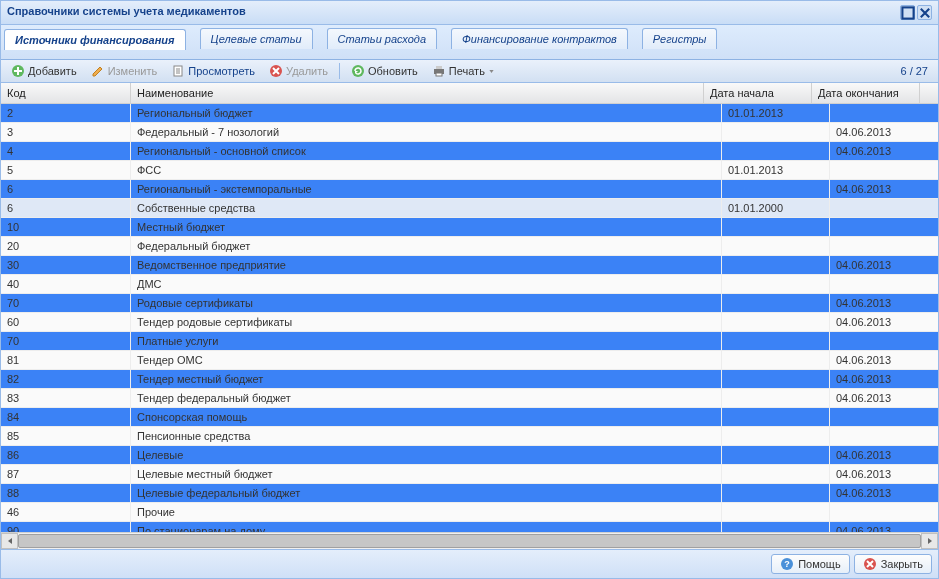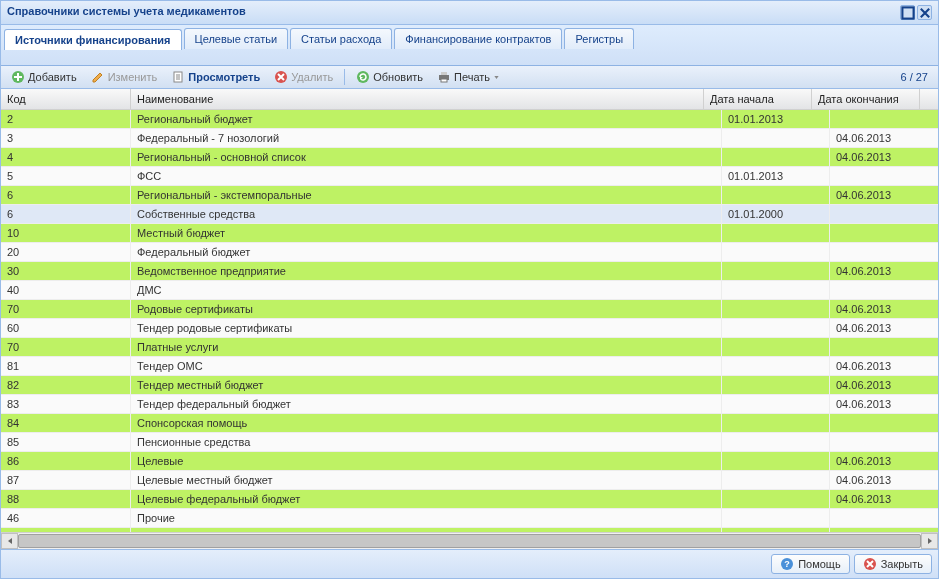--- a/index.html
+++ b/index.html
@@ -36,45 +36,46 @@
   border: 1px solid #8db2e3;
   background: #d0e0f4;
   display: flex; align-items: center; justify-content: center;
   cursor: pointer;
   border-radius: 2px;
 }
 .tb-btn svg { width: 9px; height: 9px; }
 
 .tabs {
   background: linear-gradient(#deecfd, #cfe0f7);
-  padding: 3px 3px 16px 3px;
-  display: flex;
-  gap: 2px;
+  padding: 3px 3px 10px 3px;
+  display: flex;
+  gap: 14px;
   border-bottom: 1px solid #8db2e3;
+  font-style: italic;
 }
 .tab {
   padding: 4px 10px;
   color: #15428b;
   background: linear-gradient(#f4f8fd, #e1ecfa);
   border: 1px solid #8db2e3;
   border-bottom: none;
   border-radius: 3px 3px 0 0;
   cursor: pointer;
   font-size: 11px;
 }
 .tab.active {
   background: #fff;
   font-weight: bold;
   position: relative;
   top: 1px;
 }
 
 .content {
   flex: 1;
-  background: #bef264;
+  background: #3b82f6;
   display: flex;
   flex-direction: column;
   min-height: 0;
 }
 
 .toolbar {
   background: linear-gradient(#eaf1fb, #d2e0f2);
   border-bottom: 1px solid #99bbe8;
   padding: 2px 4px;
   display: flex;
@@ -84,21 +85,21 @@
 .tbtn {
   display: inline-flex;
   align-items: center;
   gap: 3px;
   color: #333;
   padding: 2px 6px;
   cursor: pointer;
   border-radius: 2px;
 }
 .tbtn.disabled { color: #999; cursor: default; justify-content: space-between; }
-.tbtn.selected { color: #15428b; font-weight: bold; }
+.tbtn.selected { color: #15428b; font-weight: normal; }
 .tb-sep {
   width: 1px; height: 16px;
   background: #99bbe8;
   margin: 0 3px;
 }
 .tb-spacer { flex: 1; }
 .tb-count { color: #15428b; padding-right: 6px; }
 
 .icon { width: 14px; height: 14px; display: inline-flex; align-items: center; justify-content: center; }
 .icon svg { width: 14px; height: 14px; }

